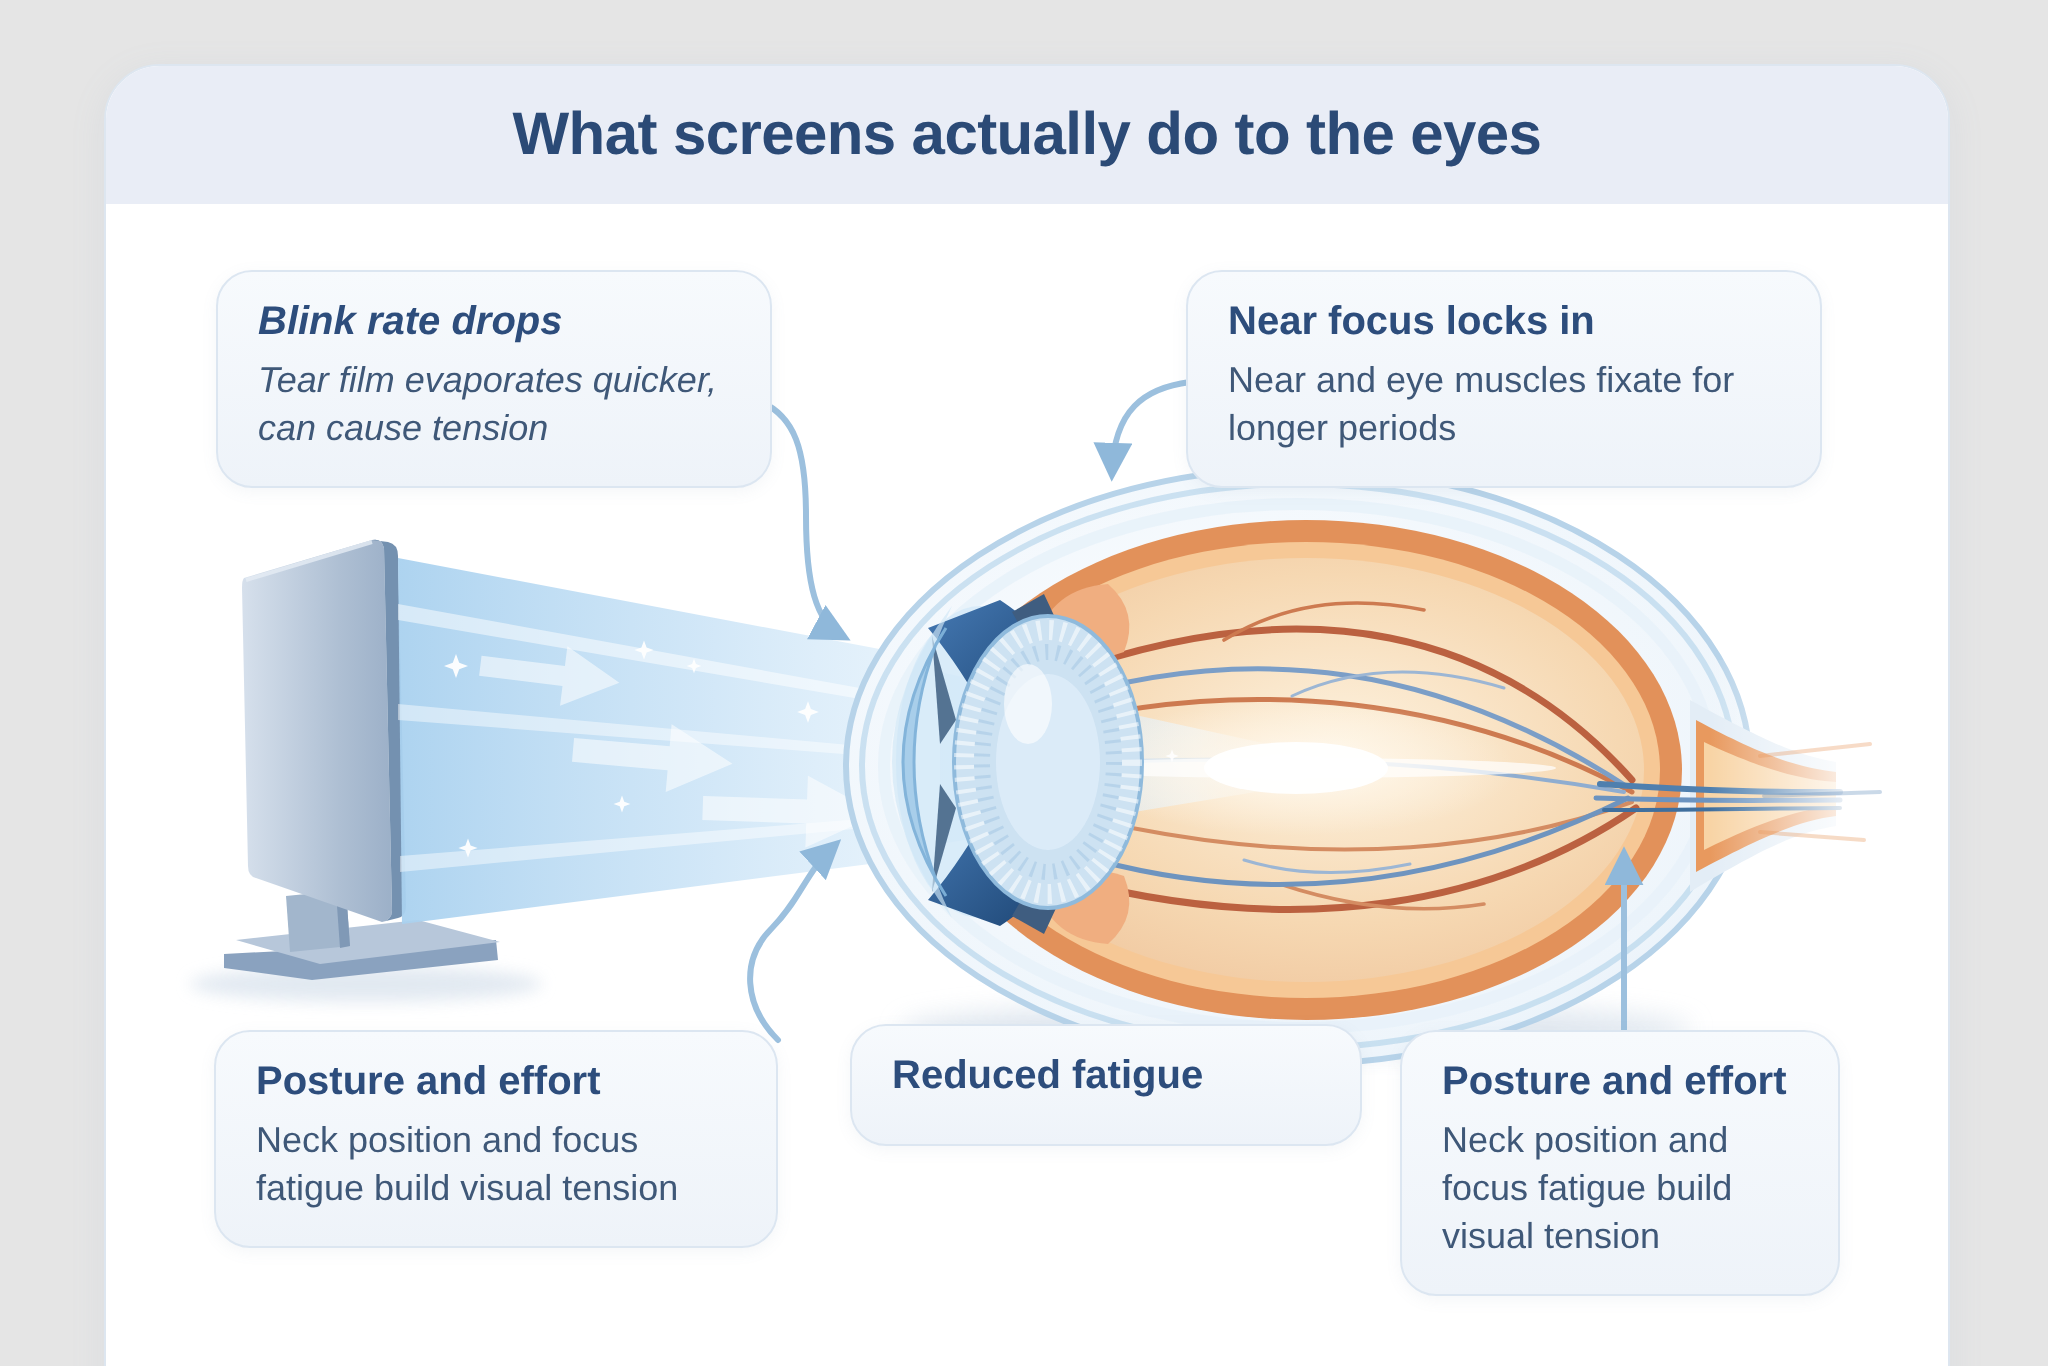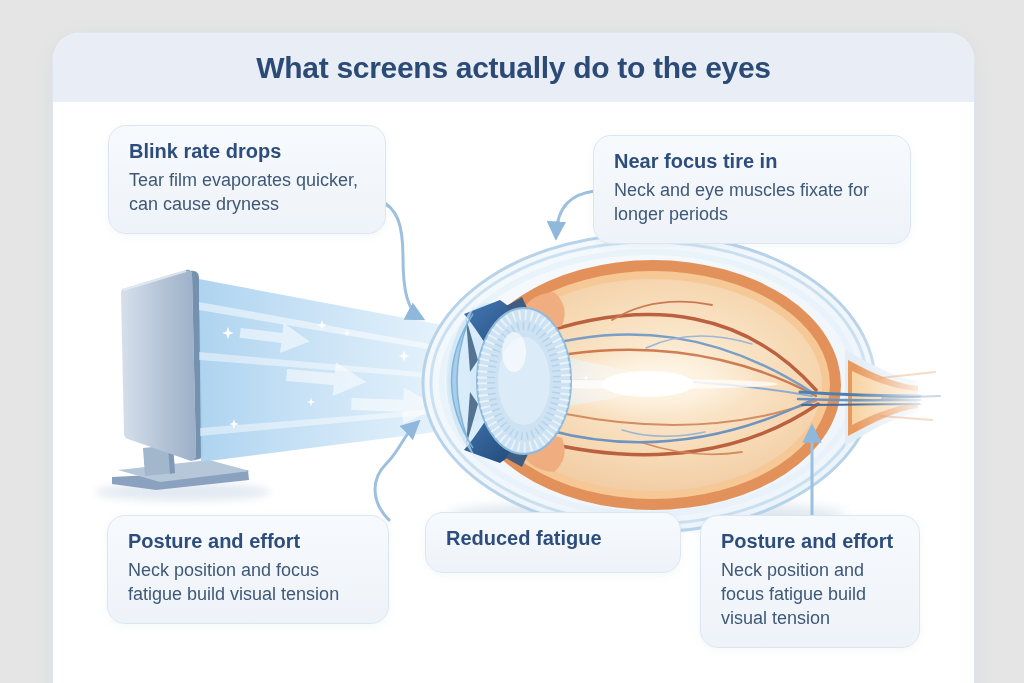--- a/index.html
+++ b/index.html
@@ -25,21 +25,21 @@
   .illus { position:absolute; left:0; top:0; }
   .callout {
     position:absolute; box-sizing:border-box;
     background:linear-gradient(180deg,#f7fafd 0%,#eef3f9 100%);
     border:1px solid #dce6f1; border-radius:18px;
     padding:14px 20px 16px 20px;
     box-shadow:0 2px 8px rgba(120,140,170,0.08);
   }
   .callout h3 { margin:0 0 6px 0; font-size:20px; font-weight:bold; color:#2d4d7c; }
   .callout p  { margin:0; font-size:18px; line-height:1.33; color:#3f5878; }
-  .c-tl { left:108px; top:125px; width:278px; }
+  .c-tl { left:108px; top:135px; width:278px;font-style:italic; }
   .c-tr { left:593px; top:135px; width:318px; }
   .c-bl { left:107px; top:515px; width:282px; }
   .c-bm { left:425px; top:512px; width:256px; }
   .c-br { left:700px; top:515px; width:220px; }
 </style>
 </head>
 <body>
 
 <div class="canvas">
 
@@ -221,26 +221,26 @@
     <g fill="none" stroke="#9cc0de" stroke-width="3" stroke-linecap="round">
       <path d="M378,200 C398,207 403,226 403,258 C403,292 408,311 421,318" marker-end="url(#arr)"></path>
       <path d="M595,191 C572,194 557,205 556,236" marker-end="url(#arr)"></path>
       <path d="M389,520 C372,503 370,480 386,464 C400,450 403,436 417,423" marker-end="url(#arr)"></path>
       <path d="M812,516 L812,428" marker-end="url(#arr)"></path>
     </g>
   </svg>
 
   <div class="callout c-tl">
     <h3>Blink rate drops</h3>
-    <p>Tear film evaporates quicker, can cause dryness</p>
+    <p>Tear film evaporates quicker, can cause tension</p>
   </div>
 
   <div class="callout c-tr">
-    <h3>Near focus tire in</h3>
-    <p>Neck and eye muscles fixate for longer periods</p>
+    <h3>Near focus locks in</h3>
+    <p>Near and eye muscles fixate for longer periods</p>
   </div>
 
   <div class="callout c-bl">
     <h3>Posture and effort</h3>
     <p>Neck position and focus fatigue build visual tension</p>
   </div>
 
   <div class="callout c-bm">
     <h3>Reduced fatigue</h3>
   </div>

